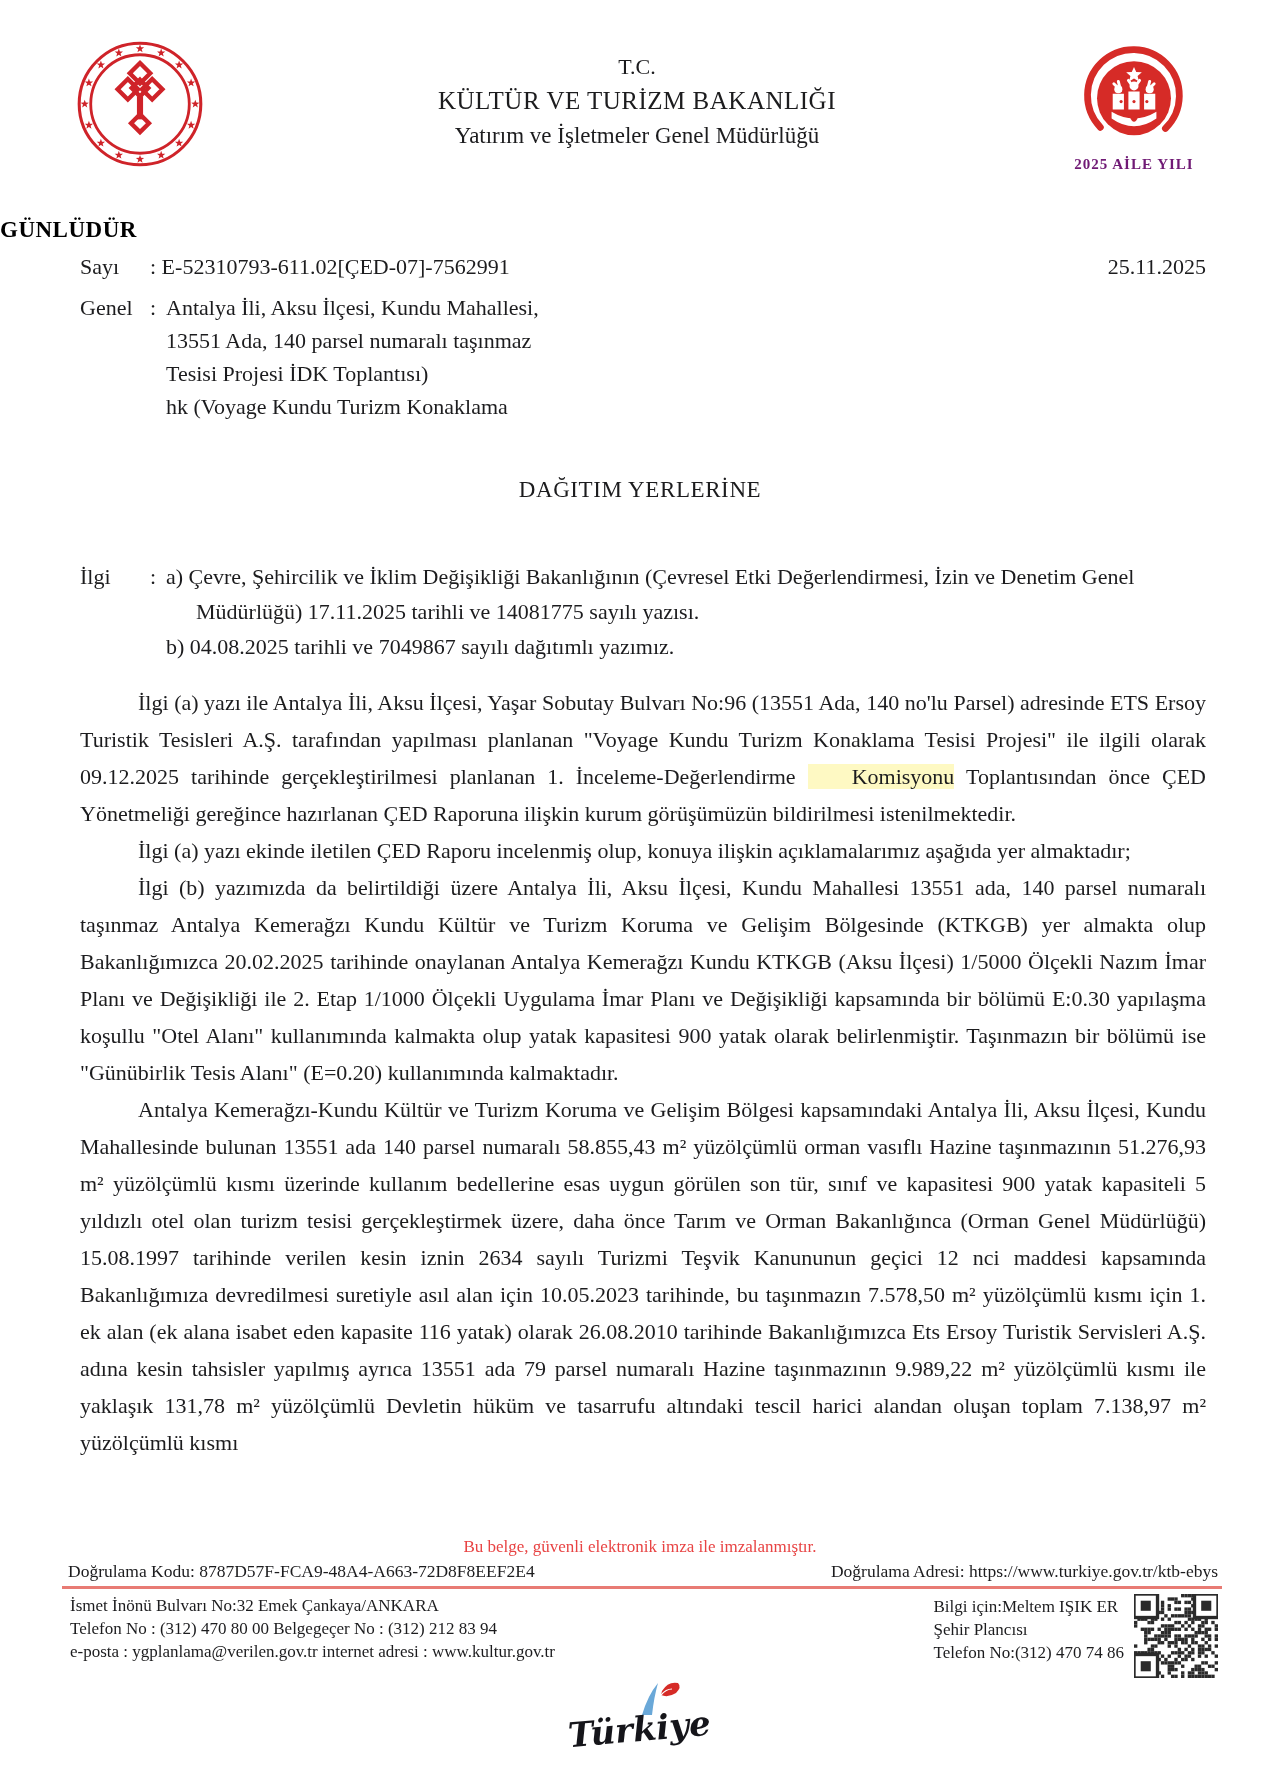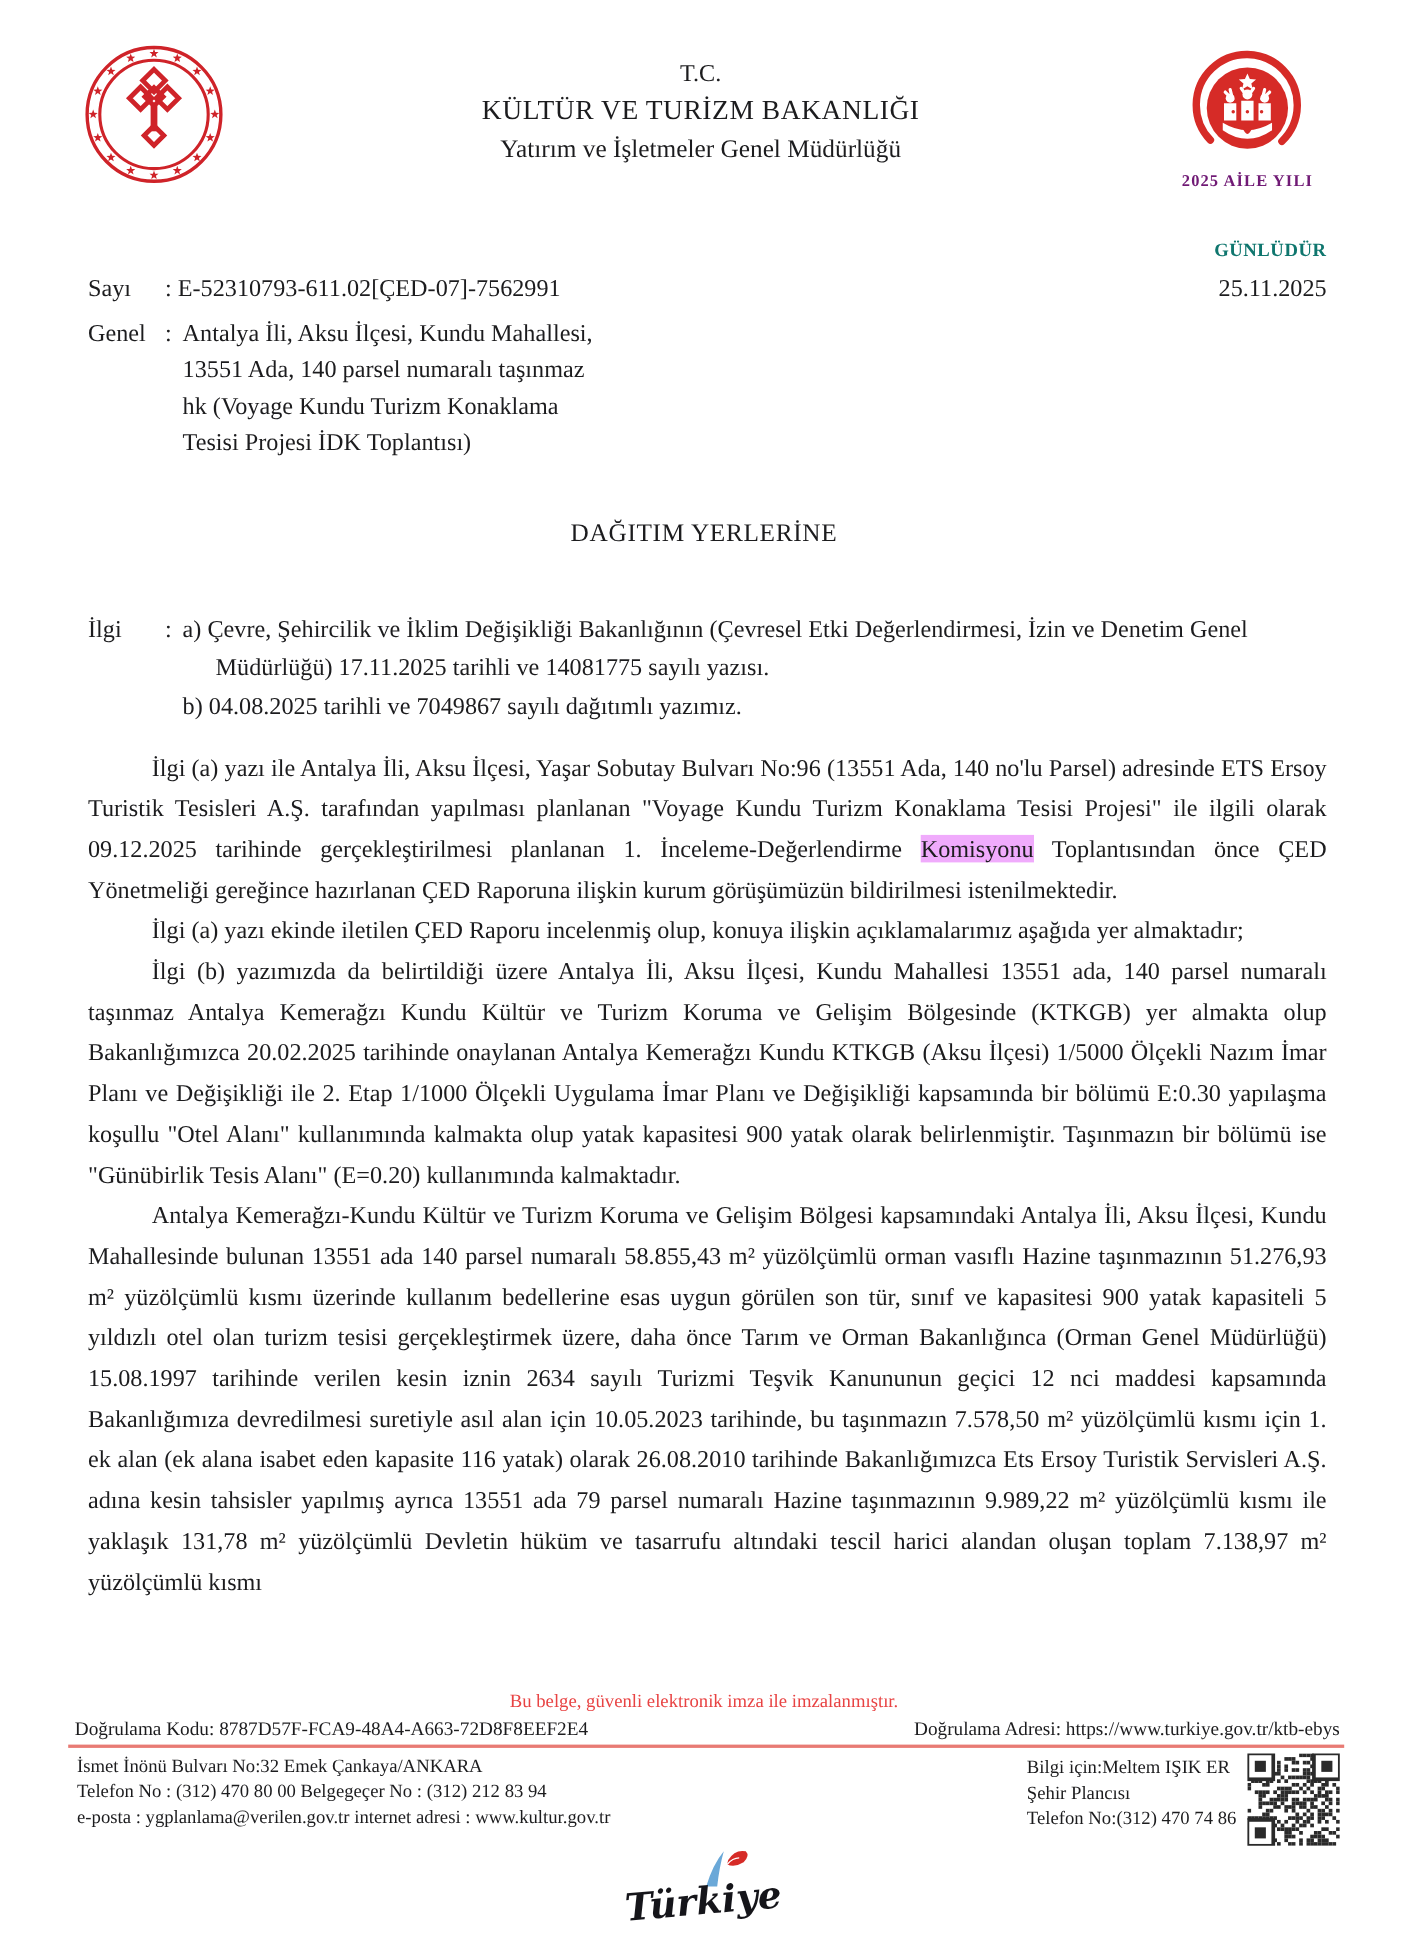--- a/index.html
+++ b/index.html
@@ -17,35 +17,35 @@
   .logo-left{width:146px;height:132px;flex:0 0 auto;}
   .logo-left svg{width:132px;height:128px;}
   .header-center{flex:1;text-align:center;padding-top:12px;}
   .tc{font-size:22px;line-height:30px;}
   .ministry{font-size:25px;line-height:38px;letter-spacing:.5px;}
   .dept{font-size:23px;line-height:32px;}
   .logo-right{width:160px;flex:0 0 auto;text-align:center;}
   .logo-right svg{width:112px;height:112px;}
   .family-caption{font-size:15px;font-weight:bold;color:#701a75;letter-spacing:1px;margin-top:0;}
   
-  .gunludur{margin:44px 74px 0 0;text-align:right;color:#0f766e;font-size:17px;font-weight:bold;letter-spacing:.5px;}
+  .gunludur{margin:44px 74px 0 0;color:#000000;font-size:23px;font-weight:bold;letter-spacing:.5px;}
   .sayi-row{display:flex;justify-content:space-between;margin:8px 74px 0 80px;font-size:22px;line-height:32px;}
   .label{display:inline-block;width:70px;}
   .konu-row{display:flex;margin:8px 74px 0 80px;font-size:22px;line-height:33px;}
   .konu-colon{width:16px;}
   .dagitim-title{text-align:center;margin-top:54px;font-size:23px;letter-spacing:.6px;}
   
   .ilgi-block{display:flex;margin:56px 74px 0 80px;font-size:22px;line-height:35px;}
   .ilgi-colon{width:16px;}
   .ilgi-items{flex:1;}
   .ilgi-item{margin:0;padding-left:30px;text-indent:-30px;}
   
   .body-text{margin:20px 74px 0 80px;font-size:22px;line-height:37px;text-align:justify;}
   .body-text p{margin:0;text-indent:58px;}
-  .hl{background:#f0abfc;}
+  .hl{background:#fef9c3;padding-left:44px;}
   
   .footer{position:absolute;left:0;right:0;bottom:12px;height:232px;}
   .sig-note{text-align:center;color:#e84343;font-size:17px;line-height:20px;}
   .verify-row{display:flex;justify-content:space-between;margin:3px 62px 0 68px;font-size:17.5px;line-height:22px;}
   .rule{border:none;border-top:3px solid #e87b74;margin:4px 58px 5px 62px;}
   .cols{display:flex;justify-content:space-between;margin:0 62px 0 70px;}
   .left-col{font-size:17px;line-height:23px;}
   .kep-link{color:#1a0dcc;text-decoration:underline;}
   .right-col{display:flex;align-items:flex-start;gap:10px;}
   .contact{text-align:left;font-size:17px;line-height:23px;padding-top:1px;}
@@ -138,22 +138,22 @@
     </div>
     <div>25.11.2025</div>
   </div>
 
   <div class="konu-row">
     <span class="label">Genel</span>
     <span class="konu-colon">:</span>
     <div>
       <div>Antalya İli, Aksu İlçesi, Kundu Mahallesi,</div>
       <div>13551 Ada, 140 parsel numaralı taşınmaz</div>
+      <div>Tesisi Projesi İDK Toplantısı)</div>
       <div>hk (Voyage Kundu Turizm Konaklama</div>
-      <div>Tesisi Projesi İDK Toplantısı)</div>
     </div>
   </div>
 
   <div class="dagitim-title">DAĞITIM YERLERİNE</div>
 
   <div class="ilgi-block">
     <span class="label">İlgi</span>
     <span class="ilgi-colon">:</span>
     <div class="ilgi-items">
       <p class="ilgi-item">a) Çevre, Şehircilik ve İklim Değişikliği Bakanlığının (Çevresel Etki Değerlendirmesi, İzin ve Denetim Genel Müdürlüğü) 17.11.2025 tarihli ve 14081775 sayılı yazısı.</p>

